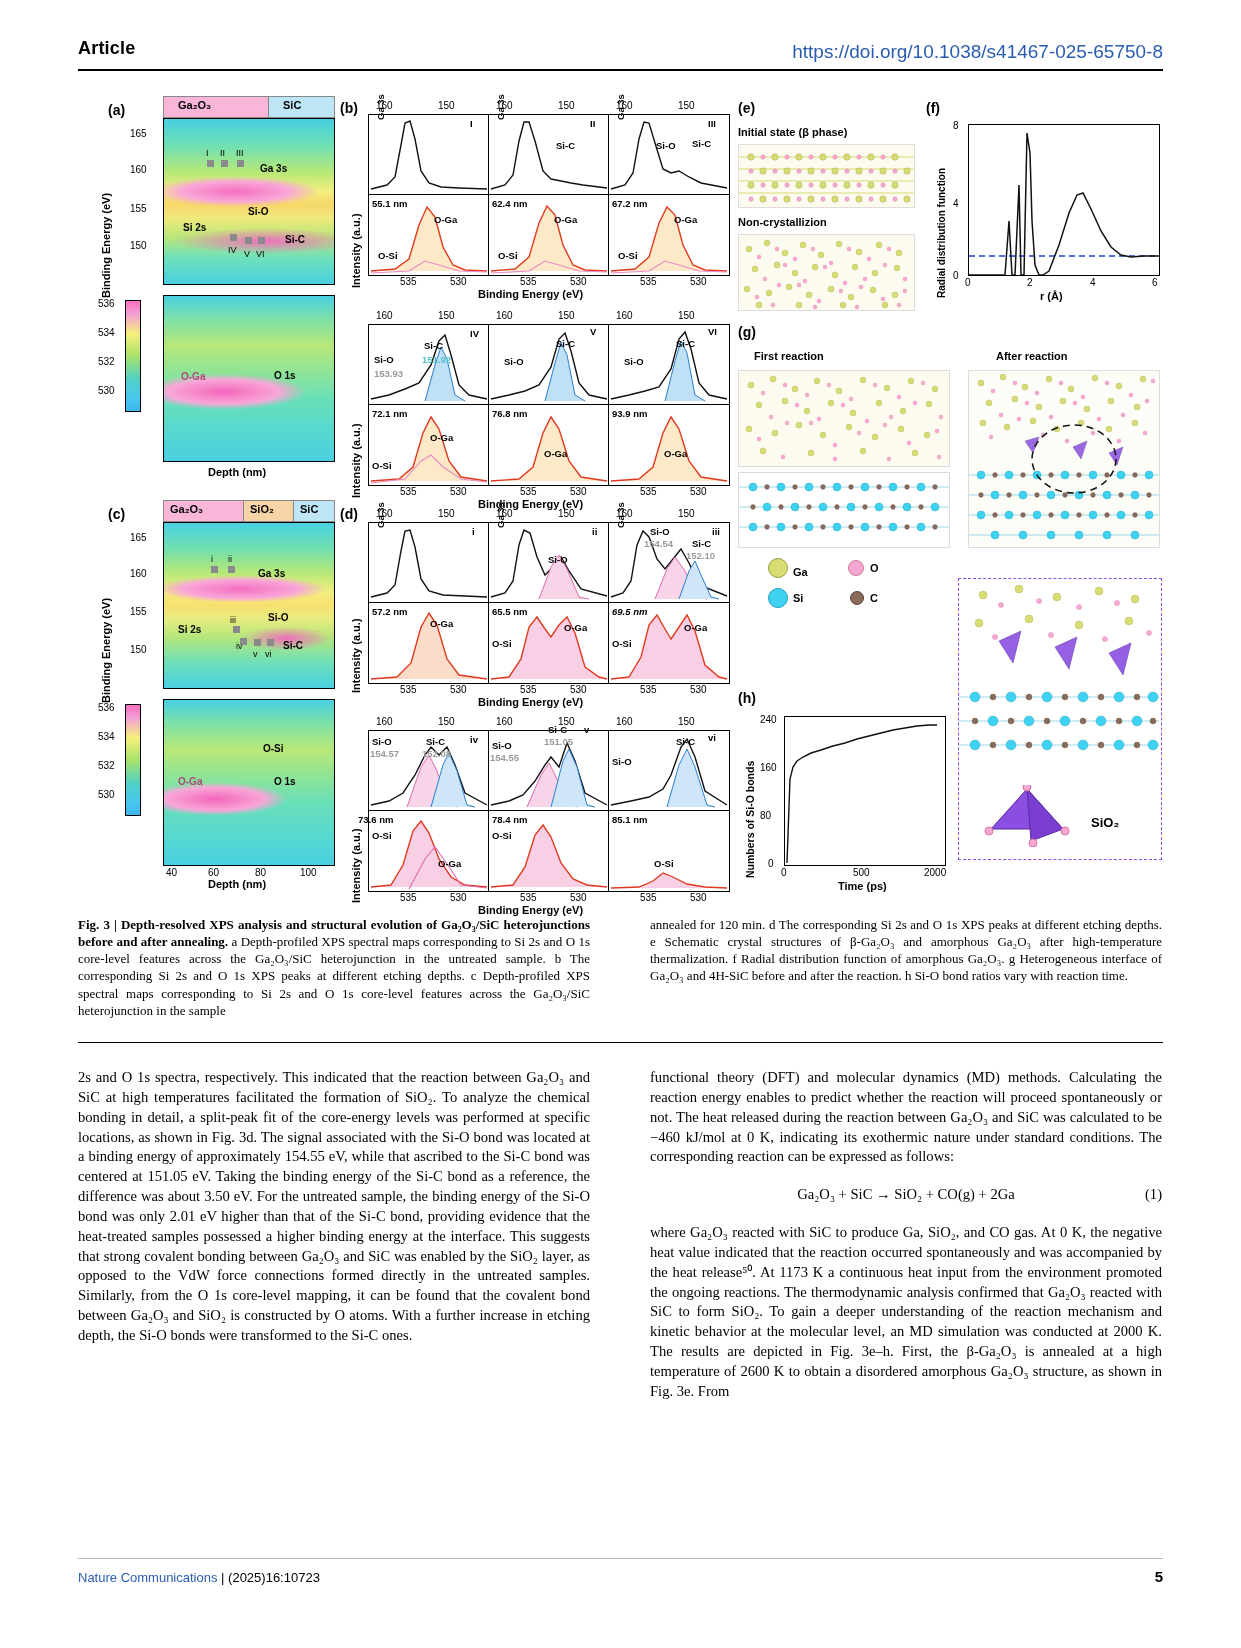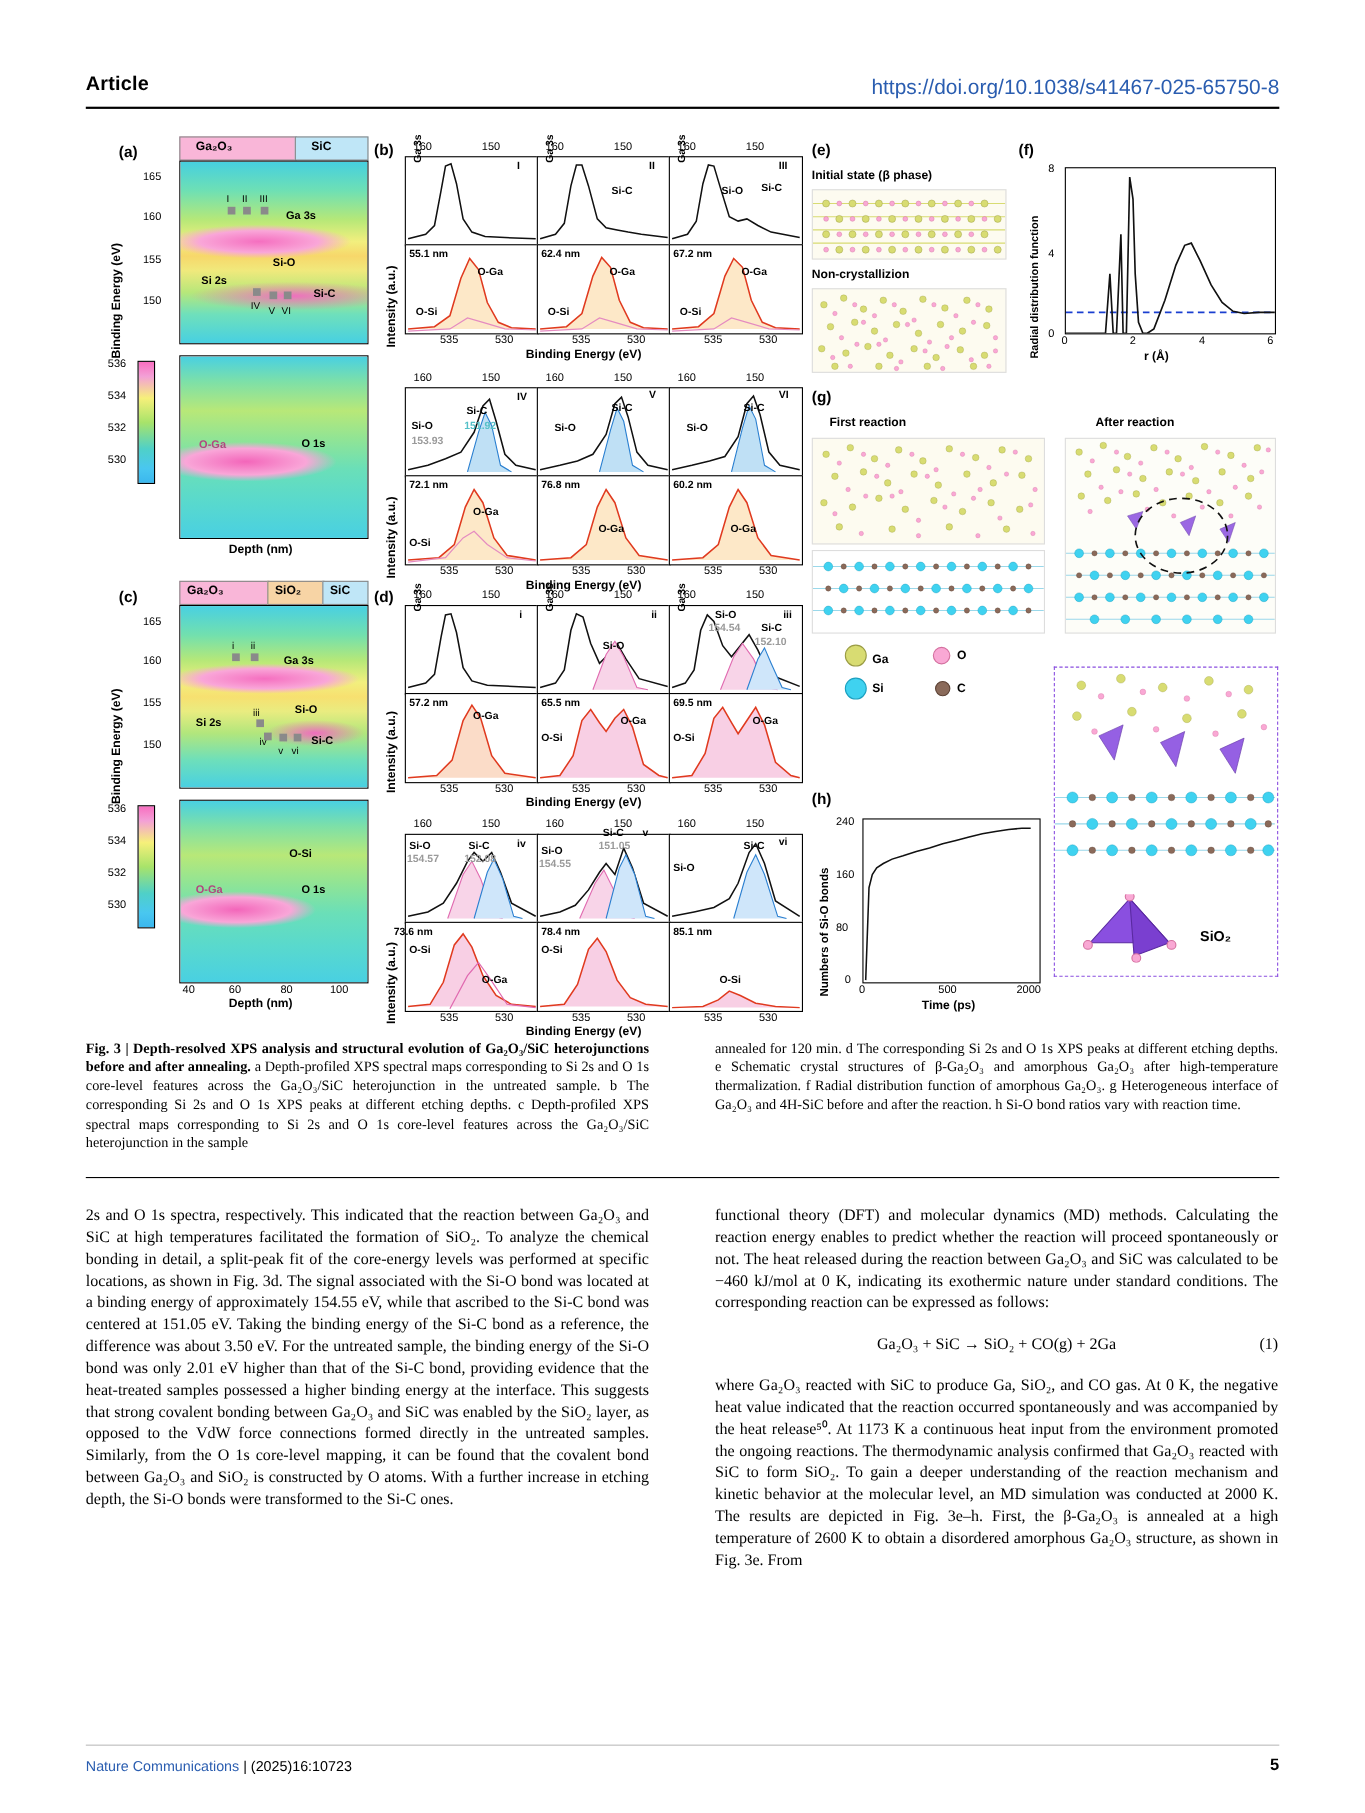--- a/index.html
+++ b/index.html
@@ -3,21 +3,21 @@
 <meta charset="utf-8">
 <style>
   html,body{margin:0;padding:0;}
   body{
     width:1241px;height:1648px;background:#fff;
     font-family:"Liberation Serif", serif;
     color:#000;
     position:relative;
     overflow:hidden;
   }
-  .page{position:absolute;inset:0;margin-top:28px;}
+  .page{position:absolute;inset:0;}
 
   
   .hdr{position:absolute;left:78px;top:38px;width:1085px;height:34px;}
   .hdr .title{font-family:"Liberation Sans",sans-serif;font-weight:bold;font-size:18px;letter-spacing:.2px;}
   .hdr .doi{position:absolute;right:0;top:3px;font-family:"Liberation Sans",sans-serif;font-size:19px;color:#2a5db0;}
   .hdr .rule{position:absolute;left:0;top:31px;width:1085px;height:1.5px;background:#000;}
 
   
   .figwrap{position:absolute;left:78px;top:88px;width:1085px;height:800px;}
   .panel-label{font-family:"Liberation Sans",sans-serif;font-weight:bold;font-size:14px;}
@@ -312,21 +312,21 @@
         </svg>
     </div>
     <div class="spec-label" style="left:414px;top:320px;">76.8 nm</div>
     <div class="spec-label" style="left:466px;top:360px;">O-Ga</div>
 
     <div class="xpsbox" style="left:530px;top:316px;width:120px;height:80px;">
       <svg width="120" height="80" viewBox="0 0 120 80">
           <path d="M2,76 L30,74 L44,62 L54,28 L62,12 L70,24 L80,56 L92,72 L118,76" fill="#fde8c8" stroke="#e03a1f" stroke-width="1.4"></path>
         </svg>
     </div>
-    <div class="spec-label" style="left:534px;top:320px;">60.2 nm</div>
+    <div class="spec-label" style="left:534px;top:320px;">93.9 nm</div>
     <div class="spec-label" style="left:586px;top:360px;">O-Ga</div>
 
     <div class="tick" style="position:absolute;left:322px;top:398px;">535</div>
     <div class="tick" style="position:absolute;left:372px;top:398px;">530</div>
     <div class="tick" style="position:absolute;left:442px;top:398px;">535</div>
     <div class="tick" style="position:absolute;left:492px;top:398px;">530</div>
     <div class="tick" style="position:absolute;left:562px;top:398px;">535</div>
     <div class="tick" style="position:absolute;left:612px;top:398px;">530</div>
     <div class="axis-label" style="position:absolute;left:400px;top:410px;">Binding Energy (eV)</div>
 
@@ -388,21 +388,21 @@
     </div>
     <div class="spec-label" style="left:414px;top:518px;">65.5 nm</div>
     <div class="spec-label" style="left:486px;top:534px;">O-Ga</div>
     <div class="spec-label" style="left:414px;top:550px;">O-Si</div>
 
     <div class="xpsbox" style="left:530px;top:514px;width:120px;height:80px;">
       <svg width="120" height="80" viewBox="0 0 120 80">
           <path d="M2,76 L20,74 L32,54 L40,22 L48,12 L56,26 L62,36 L70,24 L78,12 L86,28 L96,62 L110,74 L118,76" fill="#f8cfe4" stroke="#e03a1f" stroke-width="1.4"></path>
         </svg>
     </div>
-    <div class="spec-label" style="left:534px;top:518px;">69.5 nm</div>
+    <div class="spec-label" style="left:534px;top:518px;font-style:italic;">69.5 nm</div>
     <div class="spec-label" style="left:606px;top:534px;">O-Ga</div>
     <div class="spec-label" style="left:534px;top:550px;">O-Si</div>
 
     <div class="tick" style="position:absolute;left:322px;top:596px;">535</div>
     <div class="tick" style="position:absolute;left:372px;top:596px;">530</div>
     <div class="tick" style="position:absolute;left:442px;top:596px;">535</div>
     <div class="tick" style="position:absolute;left:492px;top:596px;">530</div>
     <div class="tick" style="position:absolute;left:562px;top:596px;">535</div>
     <div class="tick" style="position:absolute;left:612px;top:596px;">530</div>
     <div class="axis-label" style="position:absolute;left:400px;top:608px;">Binding Energy (eV)</div>

